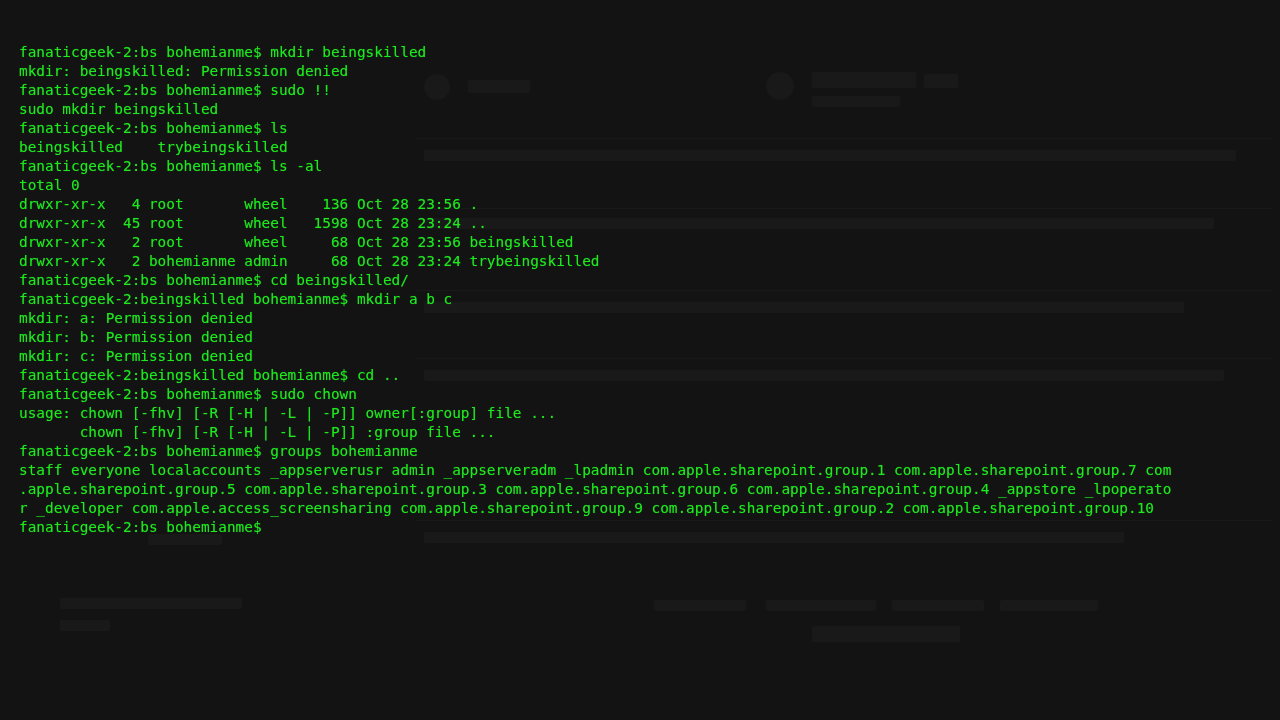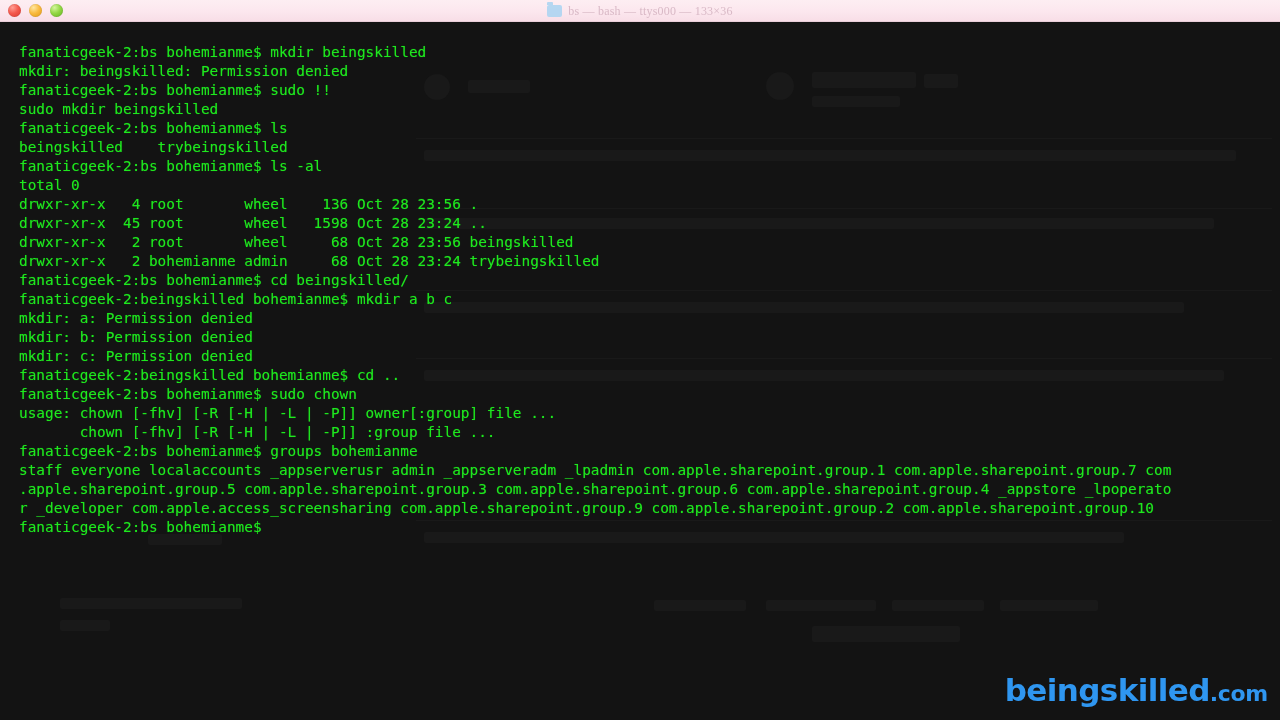--- a/index.html
+++ b/index.html
@@ -190,29 +190,15 @@
     <div class="ghost-block" style="left:1000px; top:578px; width:98px; height:11px;"></div>
     <div class="ghost-block" style="left:812px; top:604px; width:148px; height:16px;"></div>
     <div class="ghost-block" style="left:60px; top:576px; width:182px; height:11px;"></div>
     <div class="ghost-block" style="left:60px; top:598px; width:50px; height:11px;"></div>
   </div>
 
   <div id="terminal">
     <pre id="terminal-output"><span class="tline">fanaticgeek-2:bs bohemianme$ mkdir beingskilled</span><span class="tline">mkdir: beingskilled: Permission denied</span><span class="tline">fanaticgeek-2:bs bohemianme$ sudo !!</span><span class="tline">sudo mkdir beingskilled</span><span class="tline">fanaticgeek-2:bs bohemianme$ ls</span><span class="tline">beingskilled    trybeingskilled</span><span class="tline">fanaticgeek-2:bs bohemianme$ ls -al</span><span class="tline">total 0</span><span class="tline">drwxr-xr-x   4 root       wheel    136 Oct 28 23:56 .</span><span class="tline">drwxr-xr-x  45 root       wheel   1598 Oct 28 23:24 ..</span><span class="tline">drwxr-xr-x   2 root       wheel     68 Oct 28 23:56 beingskilled</span><span class="tline">drwxr-xr-x   2 bohemianme admin     68 Oct 28 23:24 trybeingskilled</span><span class="tline">fanaticgeek-2:bs bohemianme$ cd beingskilled/</span><span class="tline">fanaticgeek-2:beingskilled bohemianme$ mkdir a b c</span><span class="tline">mkdir: a: Permission denied</span><span class="tline">mkdir: b: Permission denied</span><span class="tline">mkdir: c: Permission denied</span><span class="tline">fanaticgeek-2:beingskilled bohemianme$ cd ..</span><span class="tline">fanaticgeek-2:bs bohemianme$ sudo chown</span><span class="tline">usage: chown [-fhv] [-R [-H | -L | -P]] owner[:group] file ...</span><span class="tline">       chown [-fhv] [-R [-H | -L | -P]] :group file ...</span><span class="tline">fanaticgeek-2:bs bohemianme$ groups bohemianme</span><span class="tline">staff everyone localaccounts _appserverusr admin _appserveradm _lpadmin com.apple.sharepoint.group.1 com.apple.sharepoint.group.7 com</span><span class="tline">.apple.sharepoint.group.5 com.apple.sharepoint.group.3 com.apple.sharepoint.group.6 com.apple.sharepoint.group.4 _appstore _lpoperato</span><span class="tline">r _developer com.apple.access_screensharing com.apple.sharepoint.group.9 com.apple.sharepoint.group.2 com.apple.sharepoint.group.10</span><span class="tline">fanaticgeek-2:bs bohemianme$</span></pre>
   </div>
 
-  <div id="titlebar">
-    <div id="traffic-lights">
-      <span class="light red"></span>
-      <span class="light yellow"></span>
-      <span class="light green"></span>
-    </div>
-    <div id="title-center">
-      <span id="folder-icon"></span>
-      <span id="title-text">bs — bash — ttys000 — 133×36</span>
-    </div>
-  </div>
-
-  <div id="watermark">
-    <span id="wm-being">being</span><span id="wm-skilled">skilled</span><span id="wm-dotcom">.com</span>
-  </div>
+
 
 </div>
 
 </body></html>

